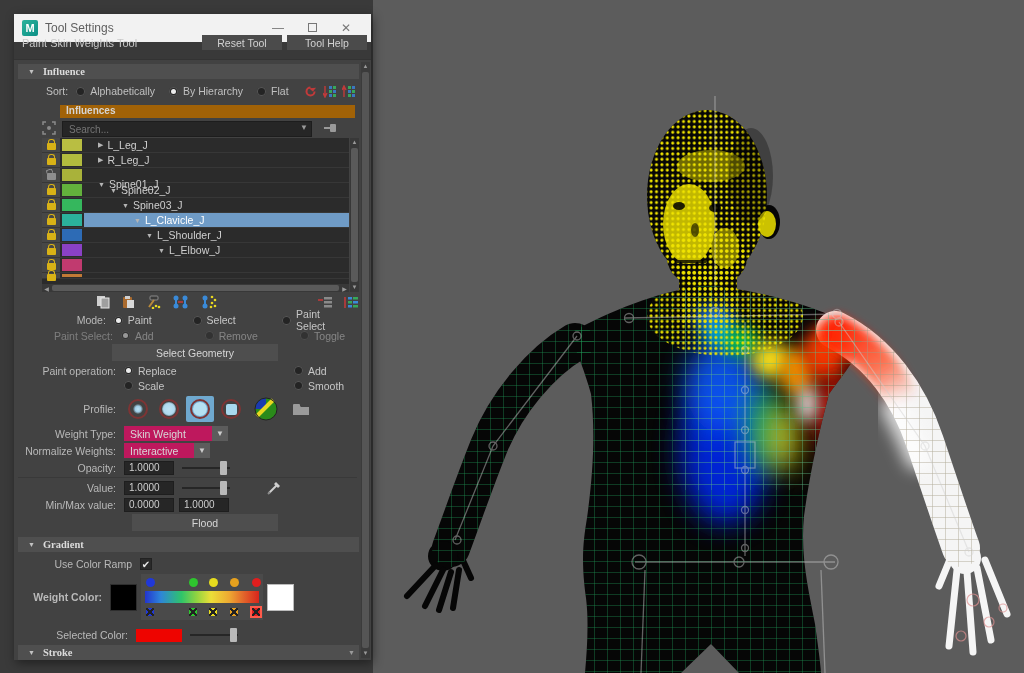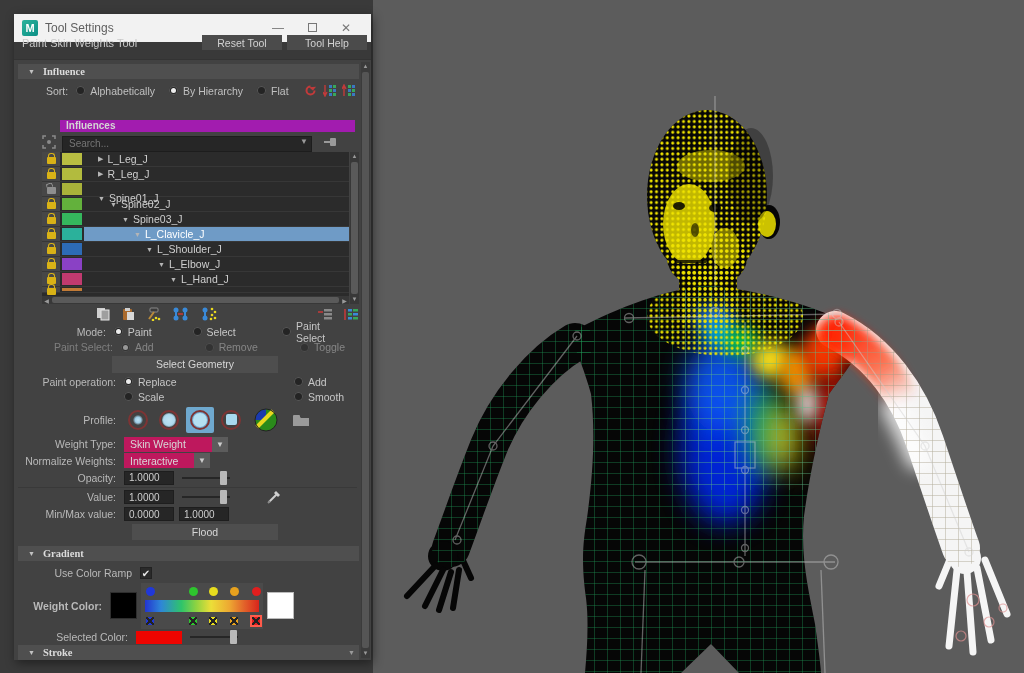--- a/index.html
+++ b/index.html
@@ -30,21 +30,21 @@
   .lbl { width:108px; text-align:right; padding-right:8px; color:#b9b9b9; font-size:10.5px; white-space:nowrap; }
   
   .sort-row { height:20px; padding-left:30px; display:flex; align-items:center; color:#c0c0c0; font-size:10.5px; }
   .radio { width:9px; height:9px; border-radius:50%; background:#242424; box-shadow:inset 0 0 0 1px #565656; margin-right:5px; flex:0 0 9px; }
   .radio.checked::after { content:""; display:block; width:5px; height:5px; margin:2px; border-radius:50%; background:#ececec; }
   .radio-item { display:flex; align-items:center; margin-right:14px; cursor:default; }
   .sort-icons { margin-left:auto; display:flex; gap:6px; padding-right:4px; }
   .sort-icons svg { display:block; }
   .disabled-row { opacity:.5; }
   
-  .influences-bar { height:13px; background:#a21caf; margin:19px 4px 0 44px; display:flex; }
+  .influences-bar { height:13px; background:#a16207; margin:4px 4px 0 44px; display:flex; }
   .influences-bar span { color:#d5d5d5; font-size:10px; font-weight:bold; padding-left:6px; }
   .search-row { height:20px; display:flex; align-items:center; padding-left:26px; }
   .search-field { position:relative; flex:0 0 250px; margin-left:6px; }
   .search-field input { width:250px; height:16px; background:#262626; border:1px solid #1d1d1d; color:#aaa; font-size:10px; padding:0 16px 0 6px; }
   .search-field .dd { position:absolute; right:4px; top:4px; color:#999; font-size:8px; }
   .pin { margin-left:10px; }
   
   .tree-wrap { display:flex; margin-left:26px; height:154px; }
   .tree { width:310px; background:#2b2b2b; display:flex; flex-direction:column; overflow:hidden; }
   .tree-rows { flex:1; overflow:hidden; }
@@ -107,21 +107,21 @@
   .checkbox { width:12px; height:12px; background:#2a2a2a; border:1px solid #222; color:#e8e8e8; font-size:10px; line-height:11px; text-align:center; }
   .wc-row { height:48px; margin-top:2px; }
   .swatch-big { width:27px; height:27px; border:1px solid #2e2e2e; }
   .swatch-white-border { border:1px solid #bbb; }
   .ramp-panel { position:relative; width:122px; height:46px; background:#4a4a4a; margin:0 4px; }
   .ramp-bar { position:absolute; left:4px; right:4px; top:17px; height:12px; }
   .ramp-dot { position:absolute; top:4px; width:9px; height:9px; border-radius:50%; margin-left:-4px; }
   .ramp-marker { position:absolute; bottom:4px; width:8px; height:8px; margin-left:-4px;
     background-image:linear-gradient(45deg,transparent 42%,#222 42%,#222 58%,transparent 58%),linear-gradient(-45deg,transparent 42%,#222 42%,#222 58%,transparent 58%); }
   .ramp-marker.selected { outline:2px solid #ff5a4a; }
-  .sc-row { height:16px; }
+  .sc-row { height:16px; margin-top:6px; }
   .sel-swatch { width:46px; height:13px; }
   .presets-row { height:20px; margin-top:8px; }
   .preset { width:13px; height:17px; margin-right:2px; border:1px solid #2e2e2e; }
   .stroke-header { margin-top:auto; margin-bottom:0; position:relative; }
   .stroke-header .scroll-dn { position:absolute; right:4px; color:#9a9a9a; font-size:7px; }
 </style>
 </head>
 <body>
 
 <div class="viewport">
@@ -454,24 +454,20 @@
                 <span class="row-label">L_Elbow_J</span>
               </span>
             </div>
           <div class="tree-row">
               <span class="lock-cell">
                 <span class="lock"></span>
               </span>
               <span class="color-cell">
                 <span class="color-swatch" style="background: rgb(193, 58, 111);"></span>
               </span>
-              <span class="row-label-area" style="padding-left: 86px;">
-                <span class="twisty">▼</span>
-                <span class="row-label">L_Hand_J</span>
-              </span>
             </div>
           <div class="tree-row" style="height:6px">
               <span class="lock-cell">
                 <span class="lock"></span>
               </span>
               <span class="color-cell">
                 <span class="color-swatch" style="background: rgb(193, 122, 54);"></span>
               </span>
               <span class="row-label-area" style="padding-left: 98px;"></span>
             </div>

